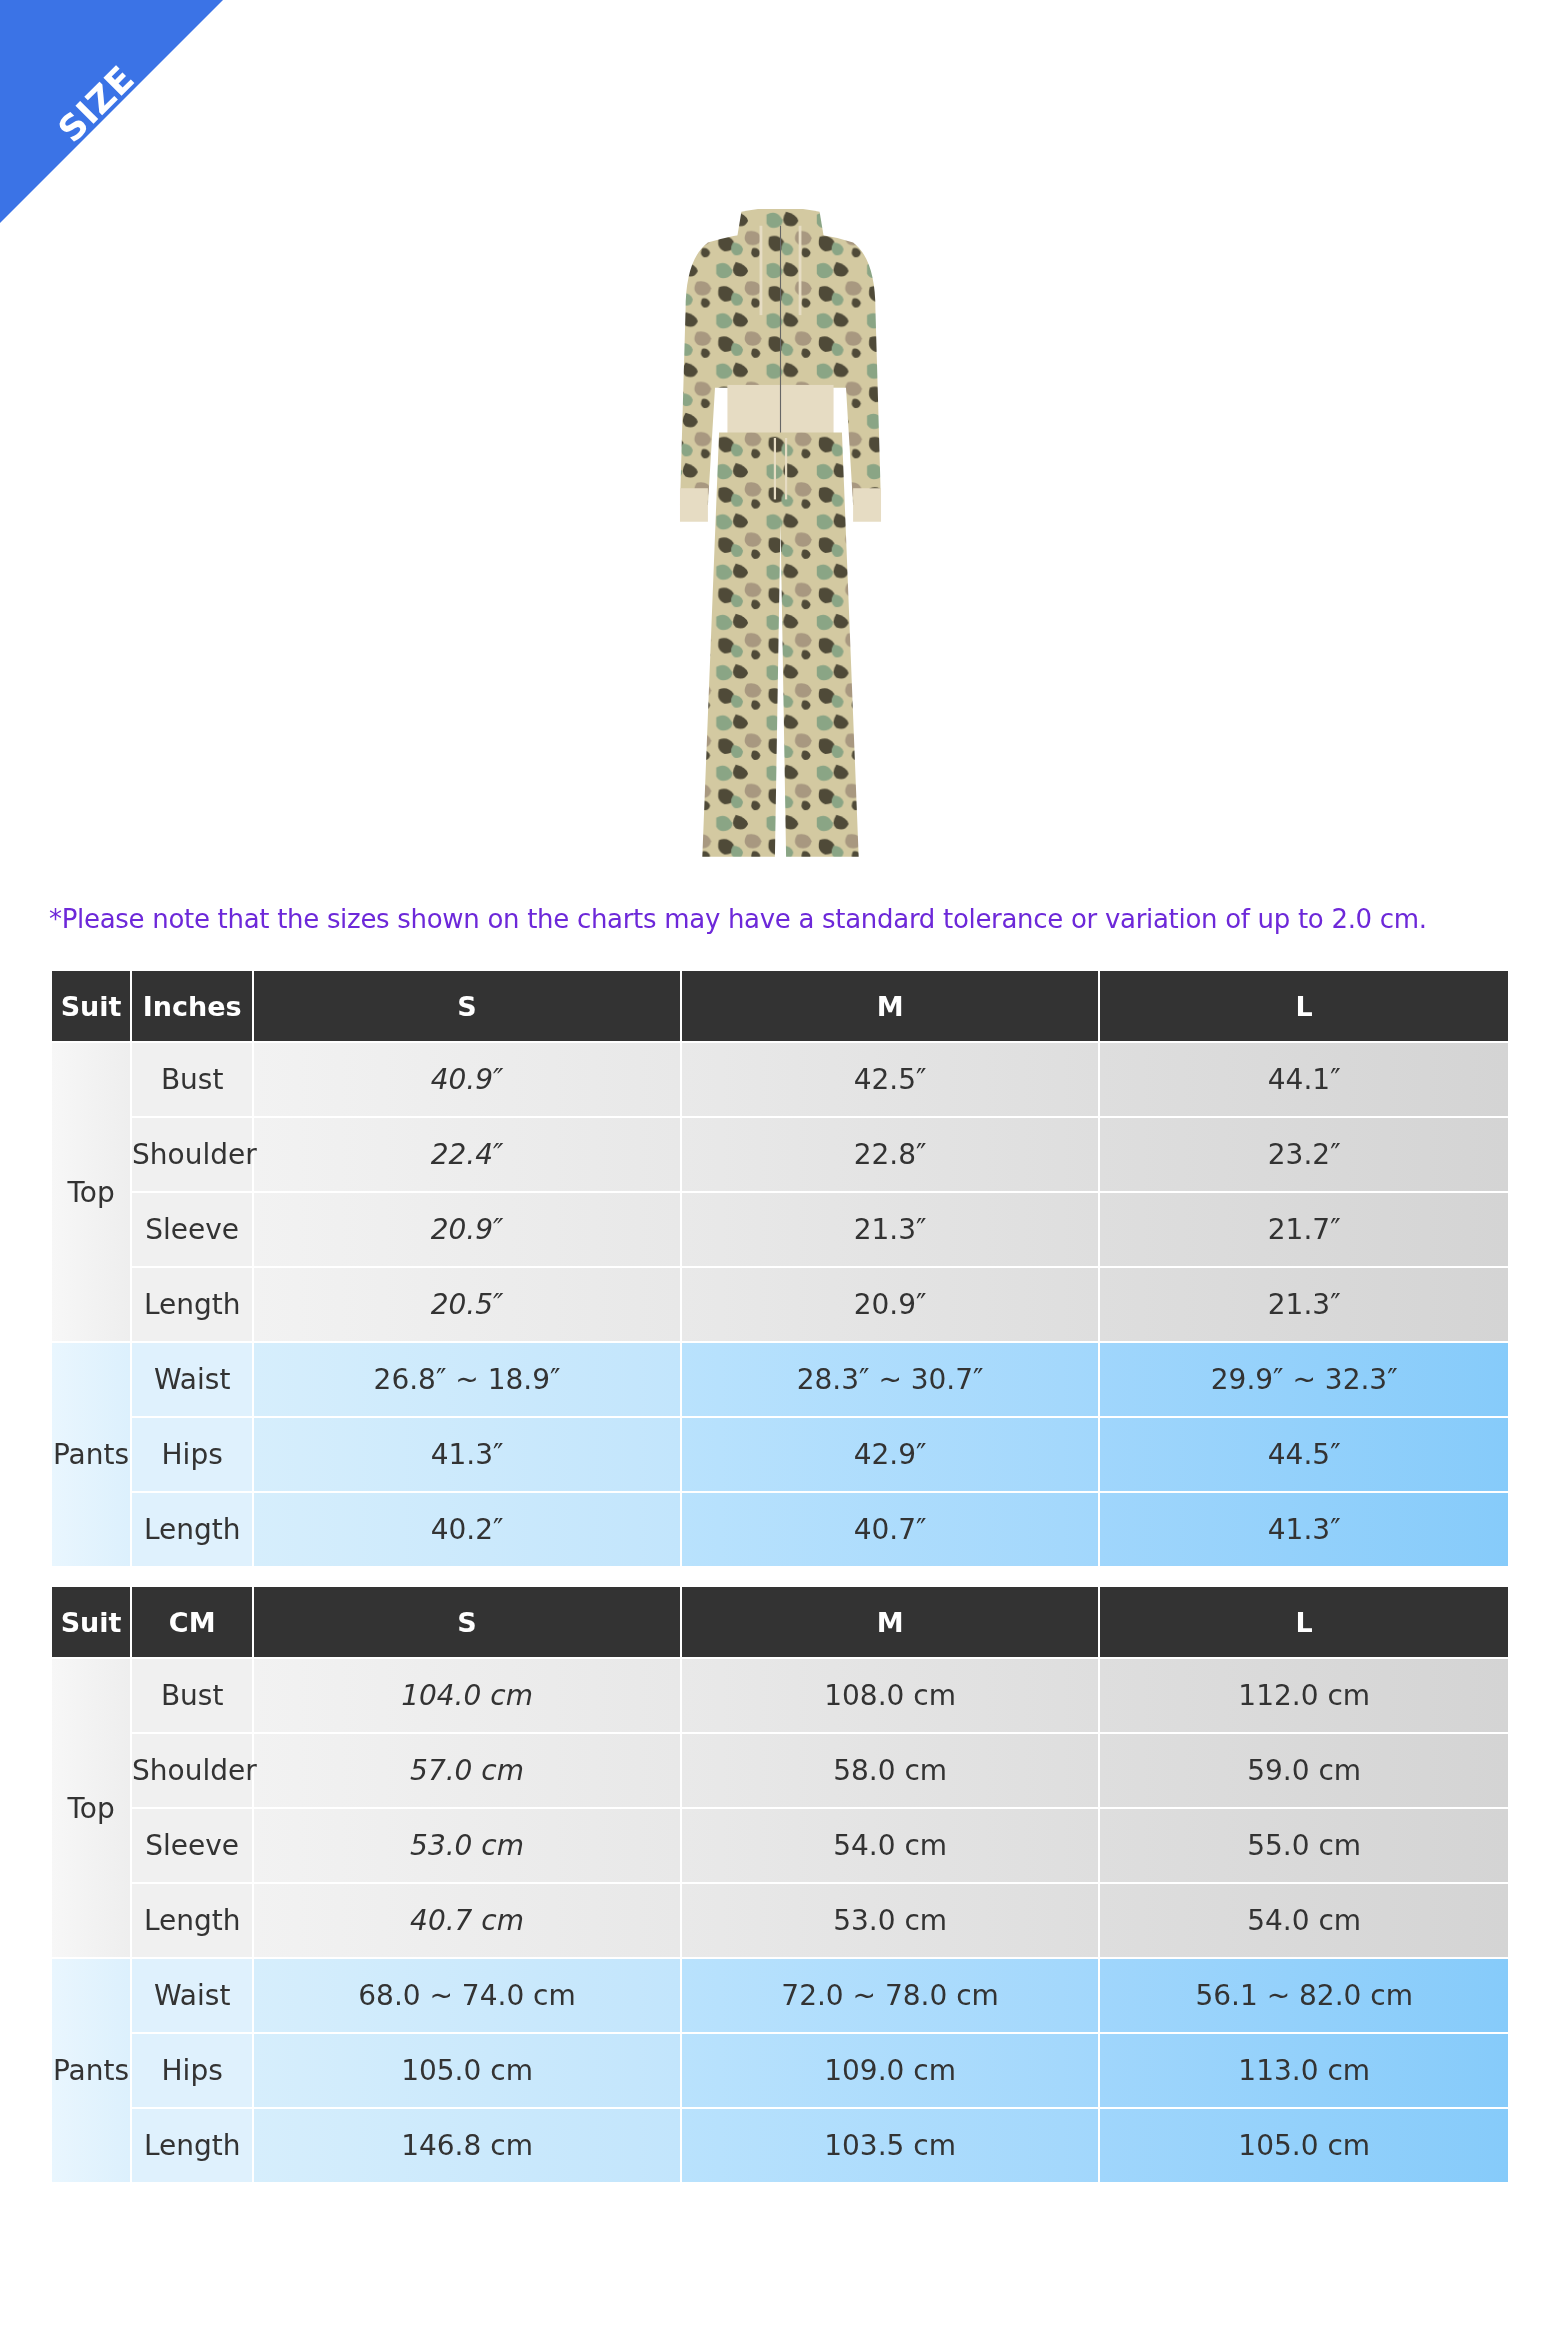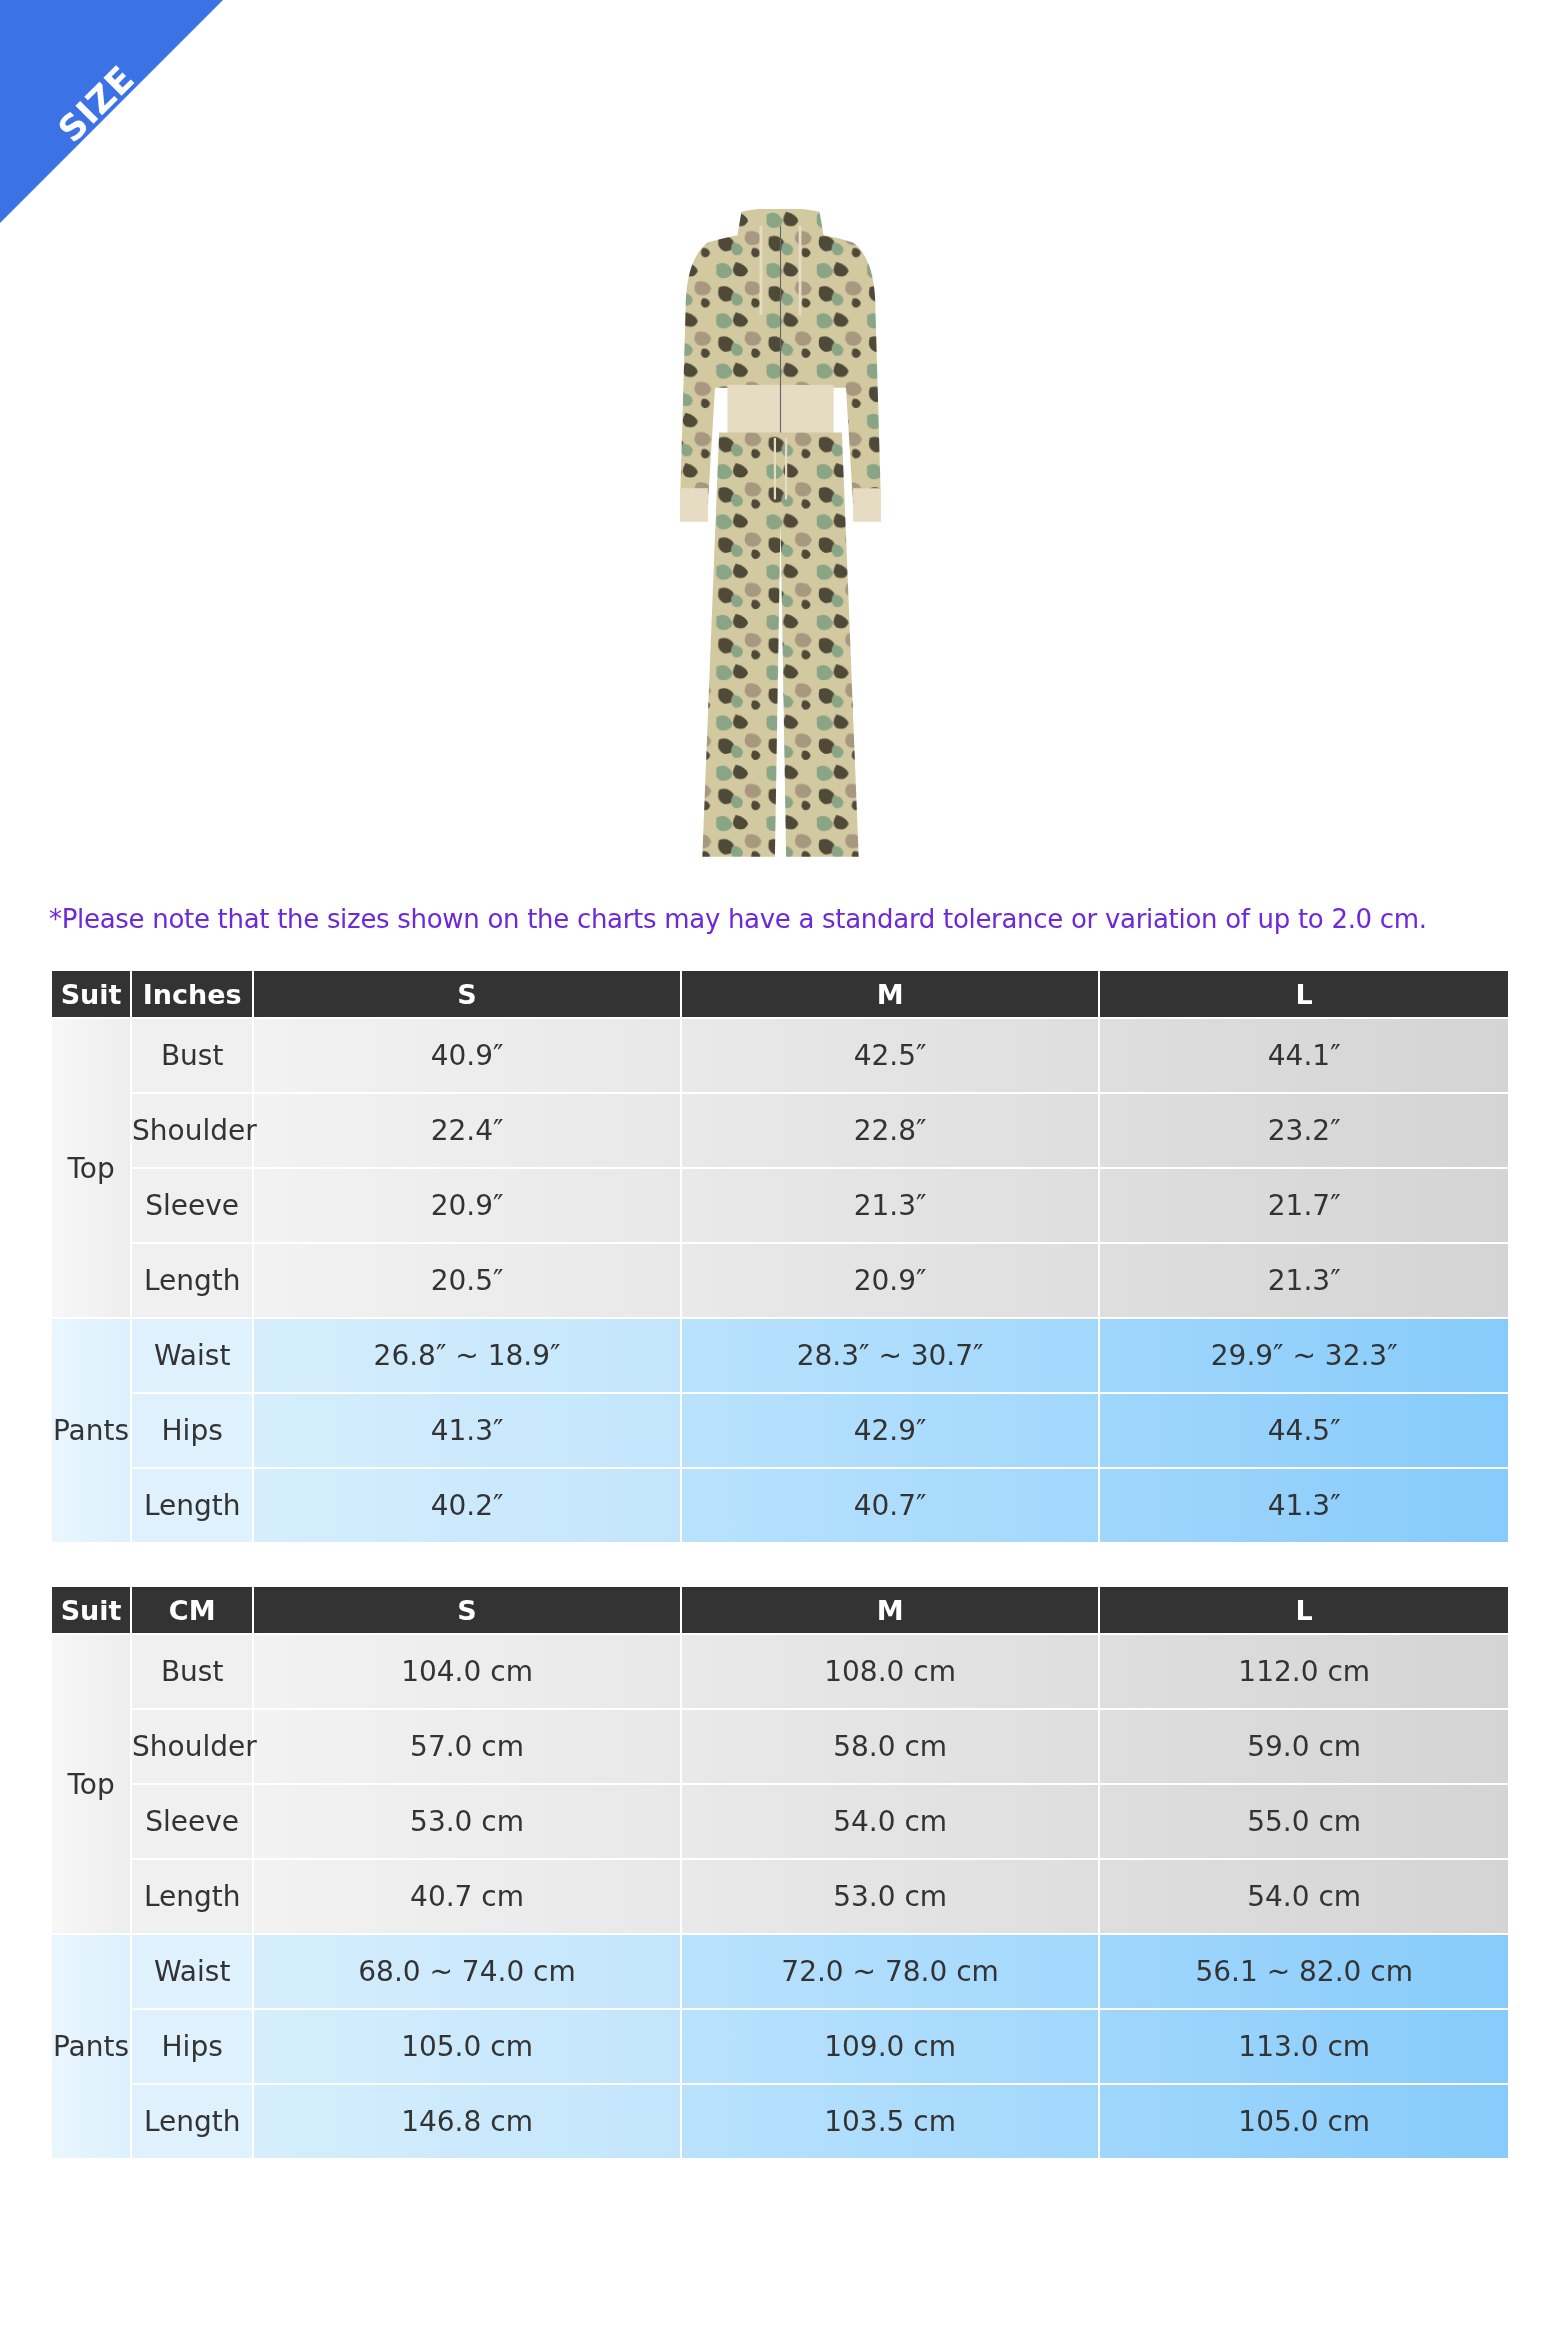--- a/index.html
+++ b/index.html
@@ -5,24 +5,24 @@
   html, body { margin: 0; padding: 0; background: #ffffff; }
   body { width: 1561px; height: 2342px; position: relative; overflow: hidden; font-family: "DejaVu Sans", "Liberation Sans", sans-serif; }
   .corner { position: absolute; left: 0; top: 0; width: 223px; height: 223px; overflow: hidden; }
   .corner-tri { position: absolute; left: 0; top: 0; width: 0; height: 0; border-top: 223px solid #3b73e6; border-right: 223px solid transparent; }
   .corner-text { position: absolute; left: 10px; top: 78px; width: 201px; text-align: center; transform: rotate(-45deg); color: #ffffff; font-weight: bold; font-size: 35px; letter-spacing: 0.6px; font-family: "DejaVu Sans", sans-serif; }
 
   .product { position: absolute; left: 663px; top: 209px; width: 235px; height: 659px; }
   .note { position: absolute; left: 49px; top: 904px; color: #6d28d9; font-size: 26px; font-family: "DejaVu Sans", sans-serif; white-space: nowrap; letter-spacing: -0.3px; }
 
   table.size { position: absolute; left: 50px; width: 1460px; border-collapse: separate; border-spacing: 2.8px; table-layout: fixed; }
-  table.size th { background: #333333; color: #ffffff; font-weight: bold; font-size: 27px; height: 46px; padding: 0; text-align: center; }
+  table.size th { background: #333333; color: #ffffff; font-weight: bold; font-size: 27px; height: 70px; padding: 0; text-align: center; }
   table.size td { height: 73px; padding: 0; text-align: center; color: #333333; font-size: 28px; }
   td.suit, td.measure { font-size: 24.6px; }
-  tr.top td.val1 { background: linear-gradient(90deg, #f2f2f2, #e8e8e8); }
+  tr.top td.val1 { background: linear-gradient(90deg, #f2f2f2, #e8e8e8); font-style: italic; }
   tr.top td.val2 { background: linear-gradient(90deg, #e9e9e9, #dedede); }
   tr.top td.val3 { background: linear-gradient(90deg, #dedede, #d4d4d4); }
   tr.top td.measure { background: #f0f0f0; }
   td.suit.topsuit { background: linear-gradient(90deg, #f7f7f7, #eeeeee); }
   tr.pants td.val1 { background: linear-gradient(90deg, #d6eefc, #c2e5fc); }
   tr.pants td.val2 { background: linear-gradient(90deg, #b9e2fd, #a2d7fc); }
   tr.pants td.val3 { background: linear-gradient(90deg, #a0d6fc, #86cbfa); }
   tr.pants td.measure { background: #dff1fd; }
   td.suit.pantssuit { background: linear-gradient(90deg, #e9f6fe, #dcf0fd); margin-top: 24px; }
 </style>

